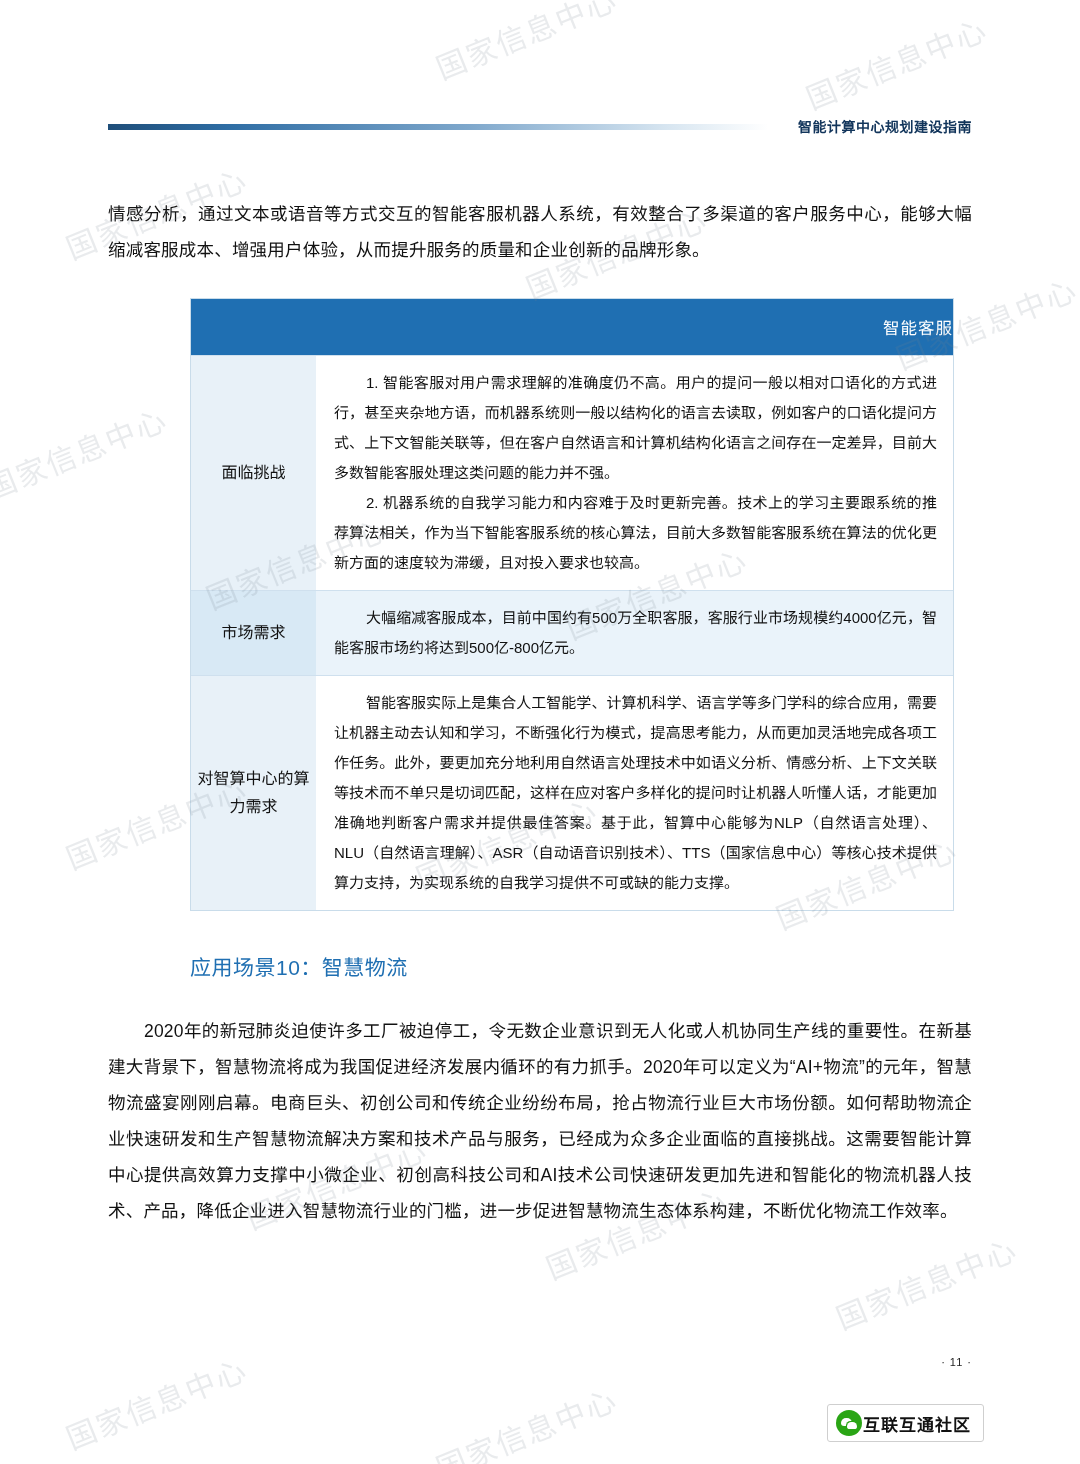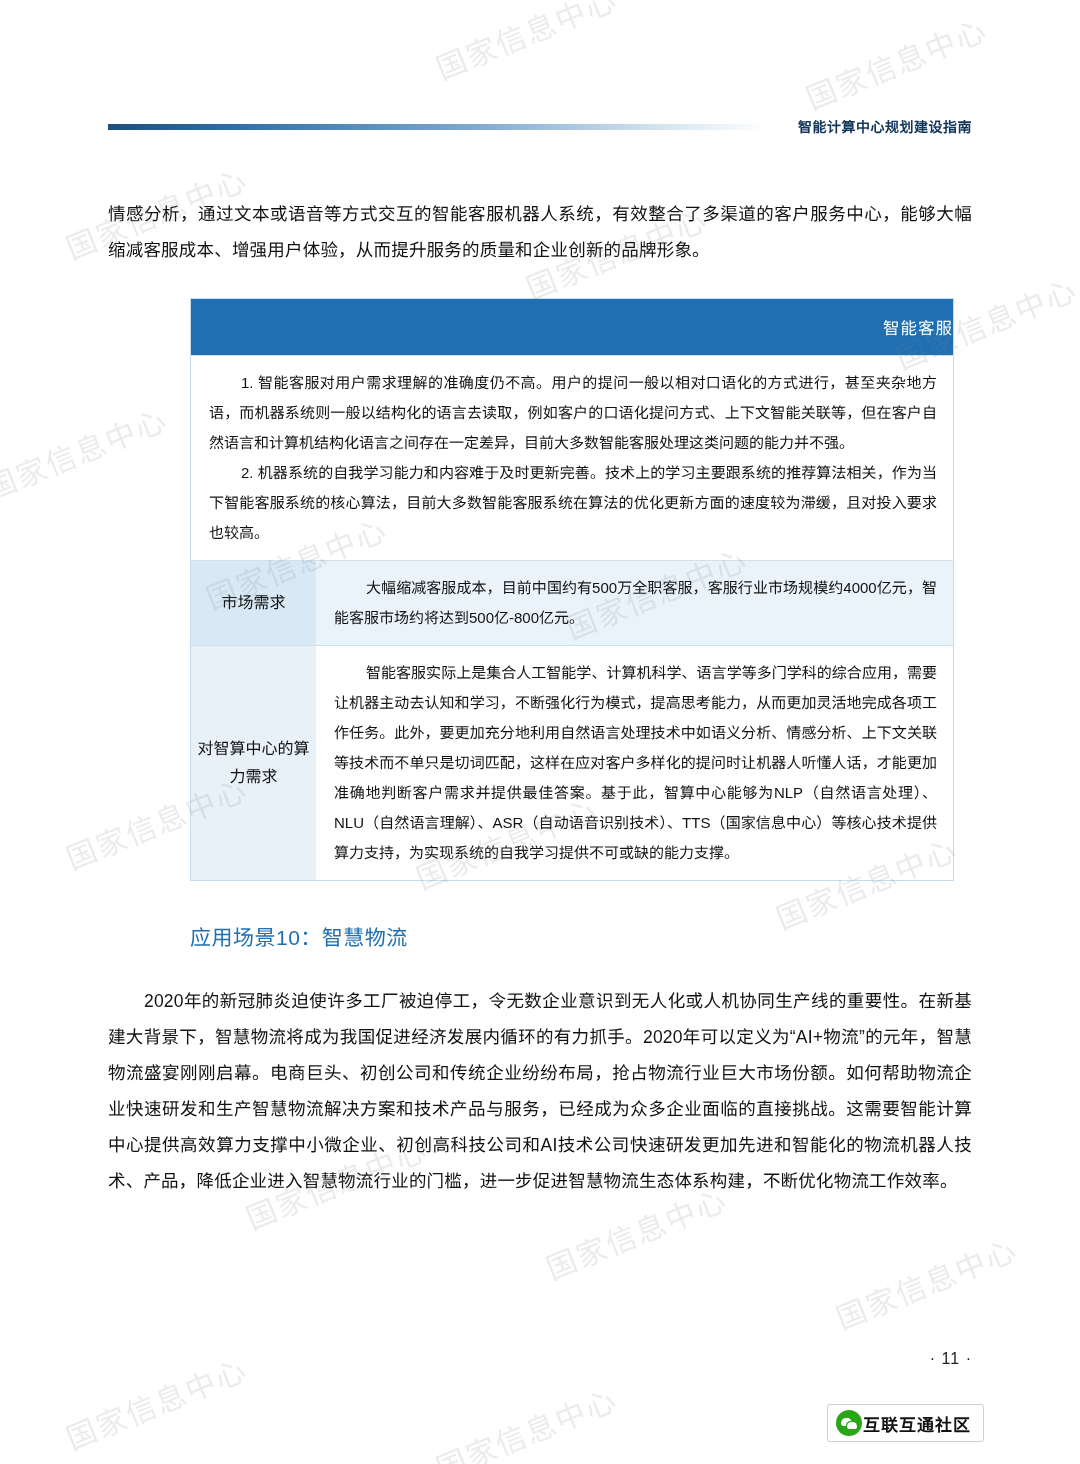--- a/index.html
+++ b/index.html
@@ -139,21 +139,21 @@
   }
   .section-body {
     margin-top: 32px;
   }
 
   
   .page-number {
     position: absolute;
     bottom: 96px;
     right: 108px;
-    font-size: 16px;
+    font-size: 11px;
     color: #222;
     letter-spacing: 1px;
   }
   .qr-badge {
     position: absolute;
     bottom: 22px;
     right: 96px;
     display: flex;
     align-items: center;
     gap: 8px;
@@ -212,20 +212,21 @@
   <div class="content">
 
     <div class="para">
       <span> 情感分析，通过文本或语音等方式交互的智能客服机器人系统，有效整合了多渠道的客户服务中心，能够</span><span>大幅缩减客服成本、增强用户体验，从而提升服务的质量和企业创新的品牌形象。</span>
     </div>
 
     <div class="table-wrap">
       <div class="tbl-head">智能客服</div>
 
       <div class="tbl-row">
+        <div class="tbl-label">面临挑战</div>
         <div class="tbl-cell">
           <p>1. 智能客服对用户需求理解的准确度仍不高。用户的提问一般以相对口语化的方式进行，甚至夹杂地方语，而机器系统则一般以结构化的语言去读取，例如客户的口语化提问方式、上下文智能关联等，但在客户自然语言和计算机结构化语言之间存在一定差异，目前大多数智能客服处理这类问题的能力并不强。</p>
           <p>2. 机器系统的自我学习能力和内容难于及时更新完善。技术上的学习主要跟系统的推荐算法相关，作为当下智能客服系统的核心算法，目前大多数智能客服系统在算法的优化更新方面的速度较为滞缓，且对投入要求也较高。</p>
         </div>
       </div>
 
       <div class="tbl-row alt">
         <div class="tbl-label">市场需求</div>
         <div class="tbl-cell">
           <p>大幅缩减客服成本，目前中国约有500万全职客服，客服行业市场规模约4000亿元，智能客服市场约将达到500亿-800亿元。</p>

